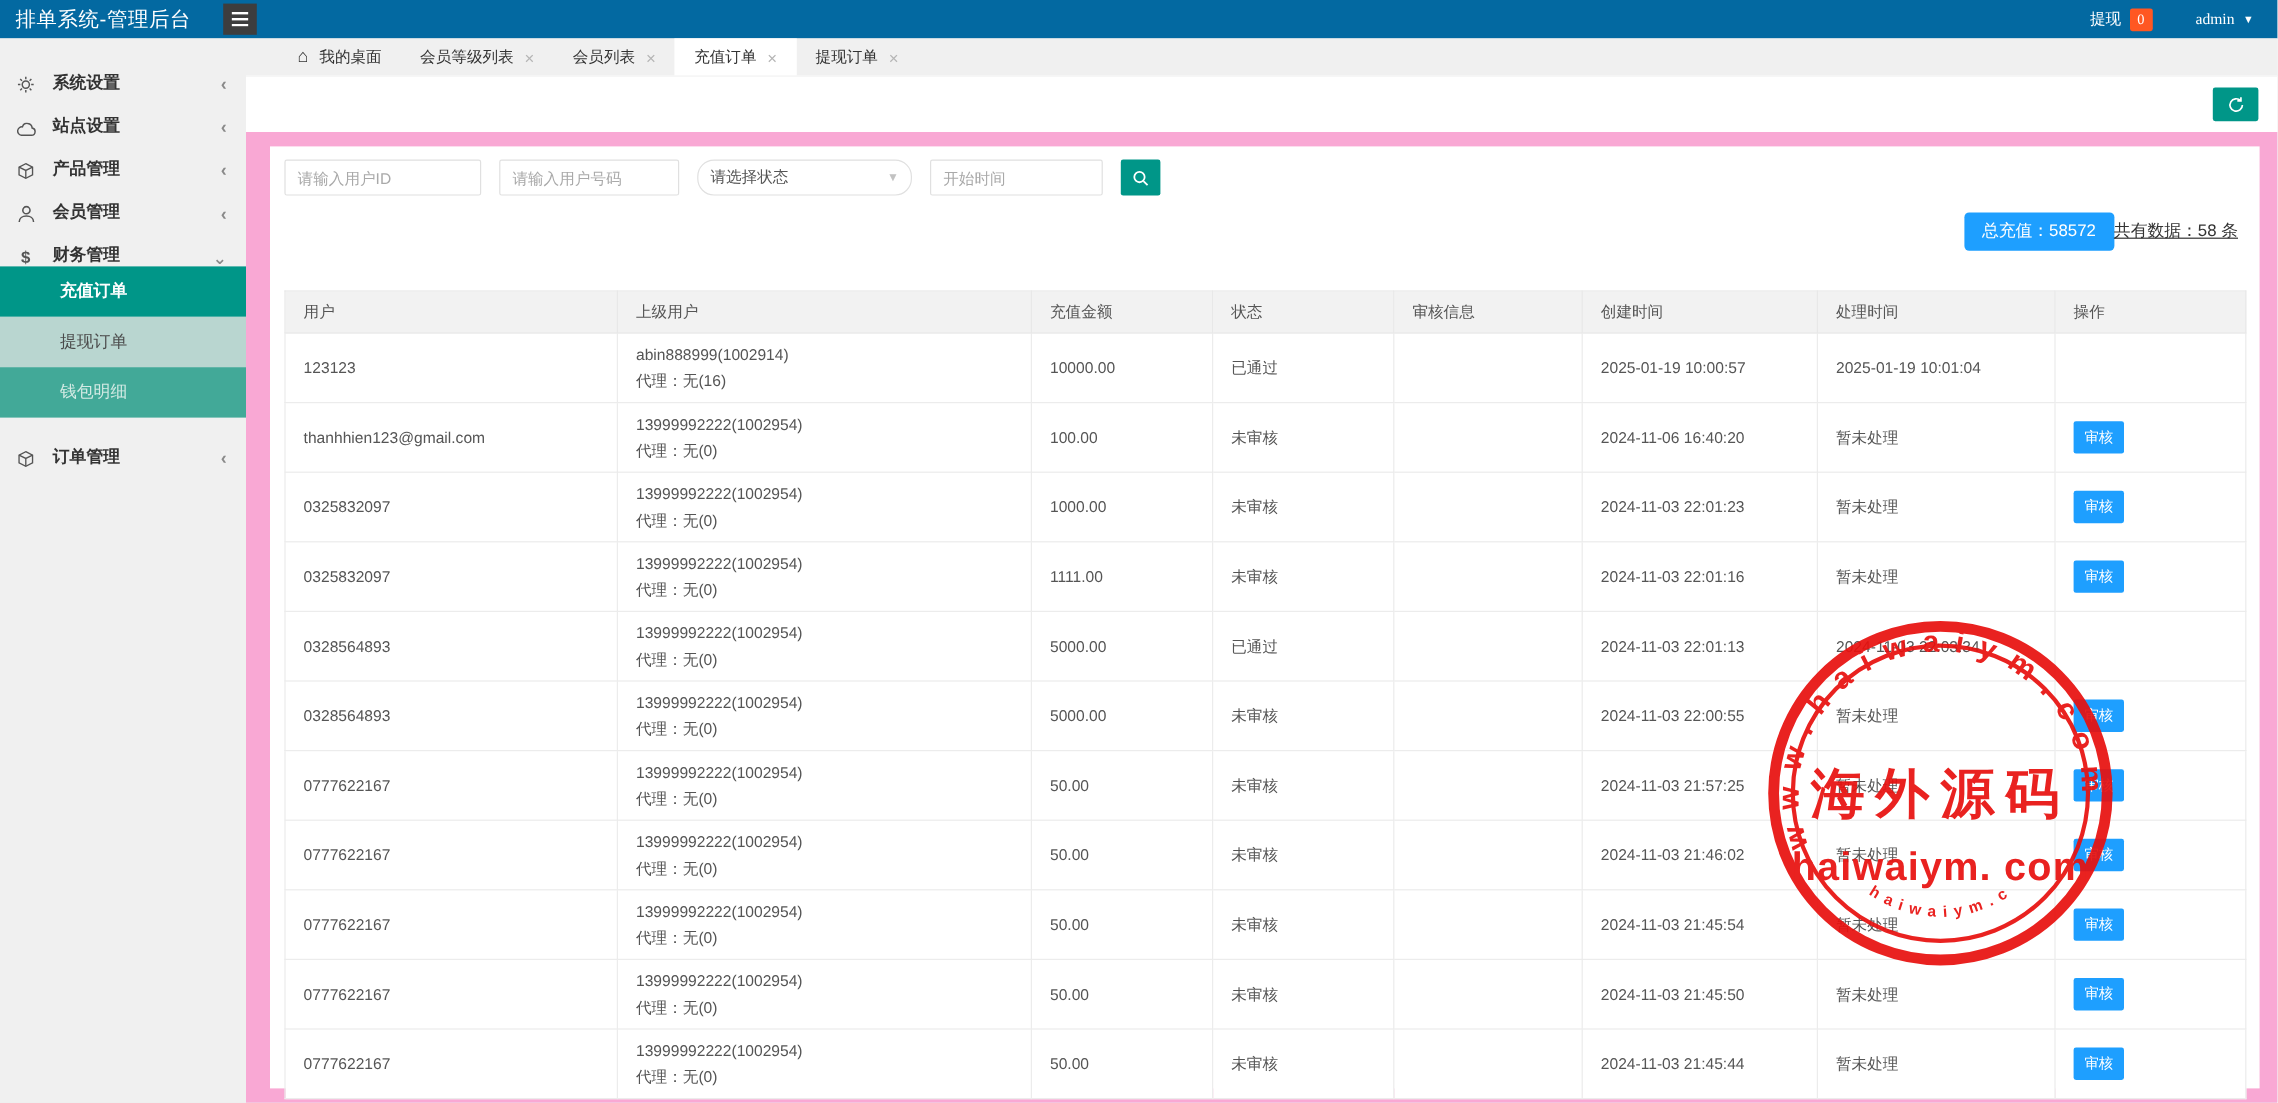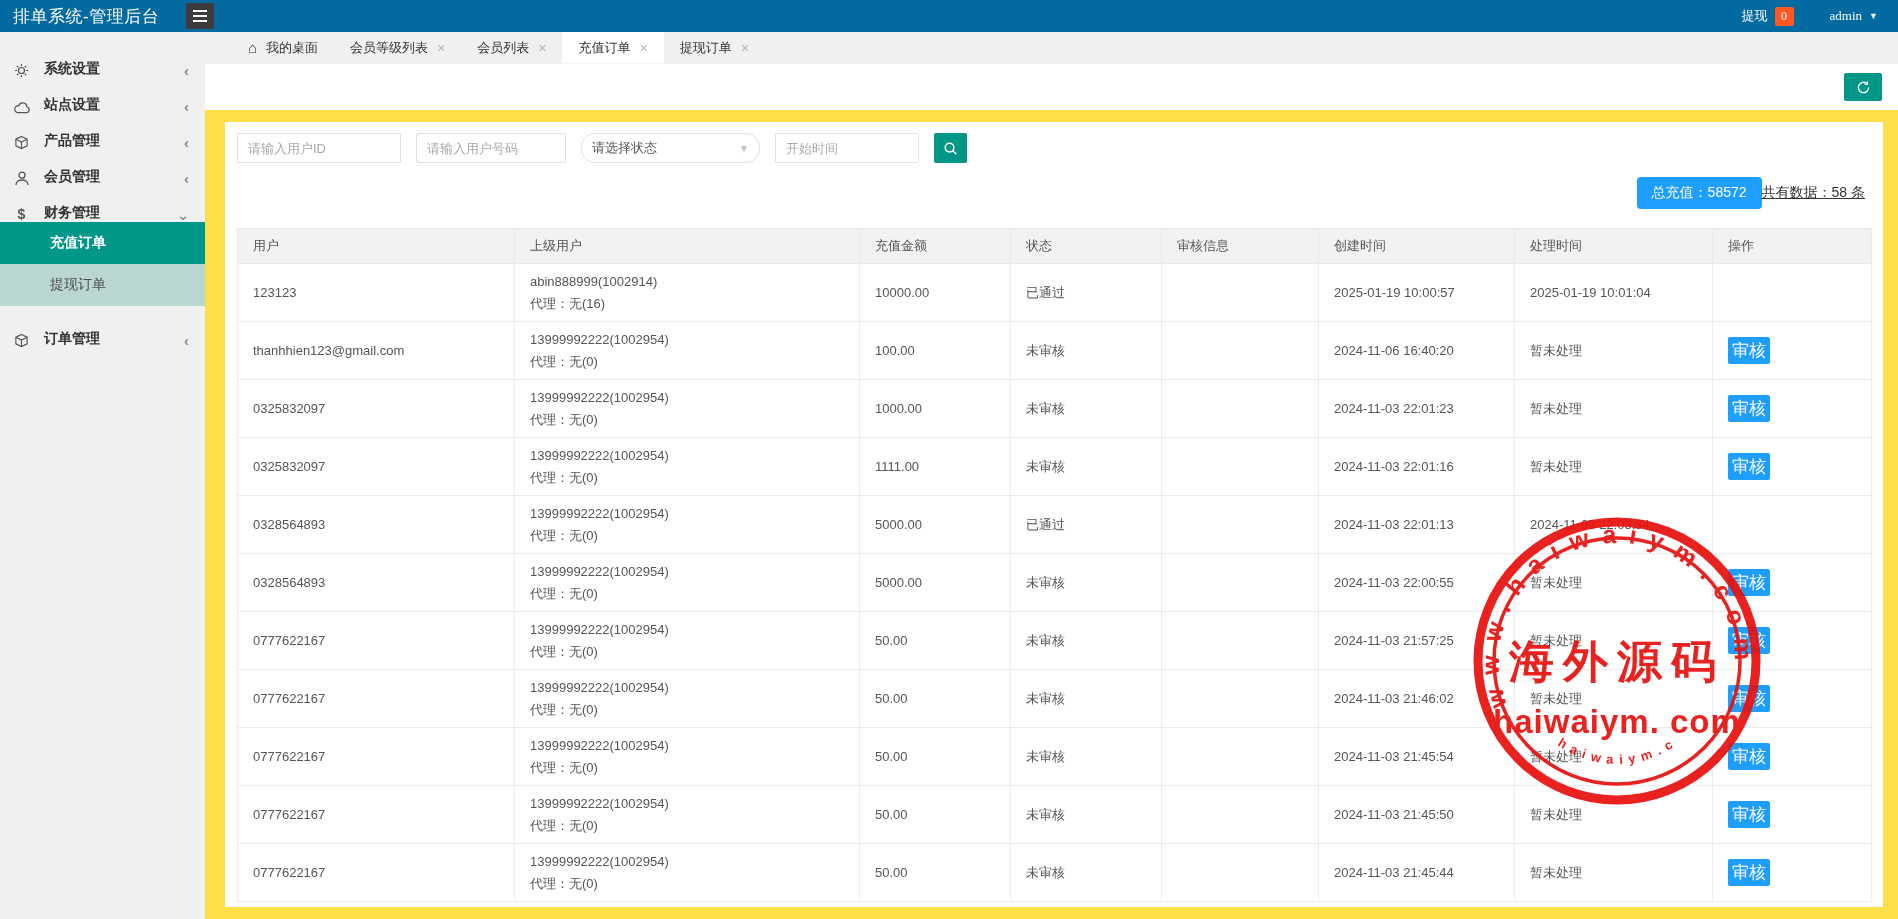--- a/index.html
+++ b/index.html
@@ -30,40 +30,40 @@
   .submenu-item.mid { background:#42a998; color:#d3eae4; }
   
   .content { flex:1; display:flex; flex-direction:column; min-width:0; }
   .tabbar { height:31px; background:#f0f0f0; display:flex; align-items:stretch; padding-left:27px; }
   .tab { display:flex; align-items:center; padding:0 16px; font-size:13px; color:#333; gap:9px; cursor:pointer; white-space:nowrap; }
   .tab.active { background:#fff; }
   .tab .home-icon { font-size:15px; color:#333; }
   .tab .close-icon { color:#b5b5b5; font-size:14px; }
   .toolbar { height:47px; background:#fff; position:relative; border-top:1px solid #f4f4f4; }
   .refresh-btn { position:absolute; right:16px; top:9px; width:38px; height:28px; background:#009688; border:none; border-radius:2px; display:flex; align-items:center; justify-content:center; cursor:pointer; }
-  .page { flex:1; padding:12px 15px 12px 20px; background:#fde047; min-height:0; }
+  .page { flex:1; padding:12px 15px 12px 20px; background:#f9a8d4; min-height:0; }
   .card { background:#fff; height:100%; padding:11px 12px; }
   
   .filters { display:flex; align-items:center; gap:15px; }
   .f-input { height:30px; border:1px solid #e0e0e0; border-radius:2px; padding:0 10px; font-size:13px; color:#555; font-family:inherit; outline:none; }
   .f-input::placeholder { color:#a9a9a9; }
   .w1 { width:164px; } .w2 { width:150px; } .w4 { width:144px; }
   .select-box { width:179px; height:30px; border:1px solid #e0e0e0; border-radius:14px; padding:0 10px; font-size:13px; color:#555; display:flex; align-items:center; justify-content:space-between; cursor:pointer; background:#fff; }
   .select-caret { color:#c2c2c2; font-size:10px; }
   .search-btn { width:33px; height:30px; background:#009688; border:none; border-radius:2px; display:flex; align-items:center; justify-content:center; cursor:pointer; }
   
   .stats { display:flex; align-items:center; justify-content:flex-end; margin-top:14px; }
   .total-badge { background:#1E9FFF; color:#fff; height:32px; display:inline-flex; align-items:center; padding:0 15px; border-radius:4px; font-size:14px; }
   .record-count { font-size:14px; color:#333; padding-right:6px;text-decoration:underline; }
   
-  table.orders { border-collapse:collapse; table-layout:fixed; width:1634px; margin-top:19px; font-size:13px; color:#555; }
+  table.orders { border-collapse:collapse; table-layout:fixed; width:1634px; margin-top:33px; font-size:13px; color:#555; }
   table.orders th { background:#f2f2f2; height:35px; text-align:left; font-weight:400; color:#555; padding-left:15px; border:1px solid #e8e8e8; }
   table.orders td { height:58px; padding-left:15px; border:1px solid #ececec; background:#fff; vertical-align:middle; }
   .parent-line { line-height:22px; }
-  .audit-btn { width:42px; height:27px; background:#1E9FFF; color:#fff; border:none; border-radius:2px; font-size:17px; cursor:pointer; font-family:Liberation Mono, monospace; }
+  .audit-btn { width:42px; height:27px; background:#1E9FFF; color:#fff; border:none; border-radius:2px; font-size:12px; cursor:pointer; font-family:Liberation Mono, monospace; }
   
   .watermark { position:absolute; left:1467px; top:511px; width:300px; height:300px; pointer-events:none; z-index:50; opacity:.92; }
 </style>
 </head>
 <body>
 
 <header class="topbar">
   <div class="topbar-title">排单系统-管理后台</div>
   <div class="hamburger">
     <svg width="14" height="12" viewBox="0 0 14 12">
@@ -135,20 +135,23 @@
     <div class="side-item">
       <span class="side-icon">$</span>
       <span>财务管理</span>
       <span class="side-chevron down">⌄</span>
     </div>
     <div class="submenu-item active">
       <span>充值订单</span>
     </div>
     <div class="submenu-item pale">
       <span>提现订单</span>
+    </div>
+    <div class="submenu-item mid">
+      <span>钱包明细</span>
     </div>
     <div class="side-item" style="margin-top:6px">
       <span class="side-icon">
         <svg width="15" height="15" viewBox="0 0 16 16">
             <g fill="none" stroke="#555" stroke-width="1.2">
               <path d="M8 1.5L14 4.5V11.5L8 14.5L2 11.5V4.5Z"></path>
               <path d="M2 4.5L8 7.5L14 4.5M8 7.5V14.5"></path>
             </g>
           </svg>
       </span>

